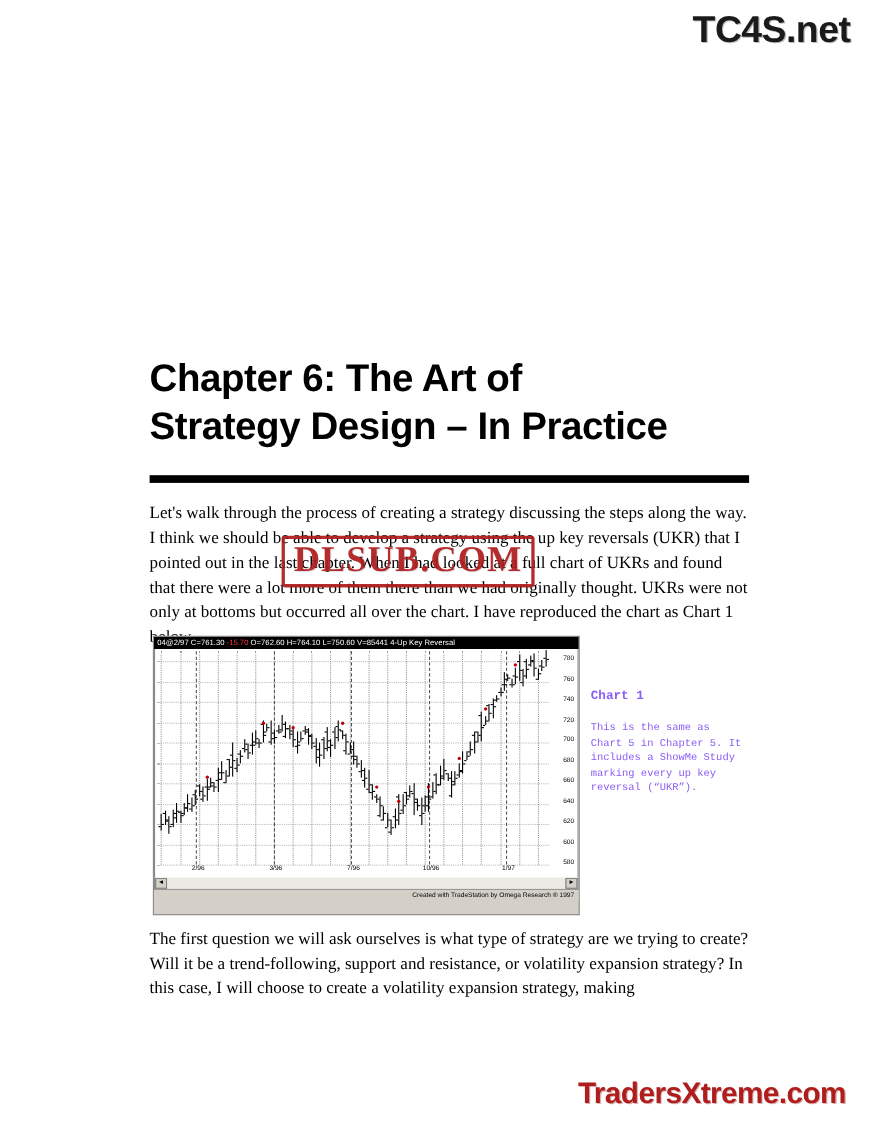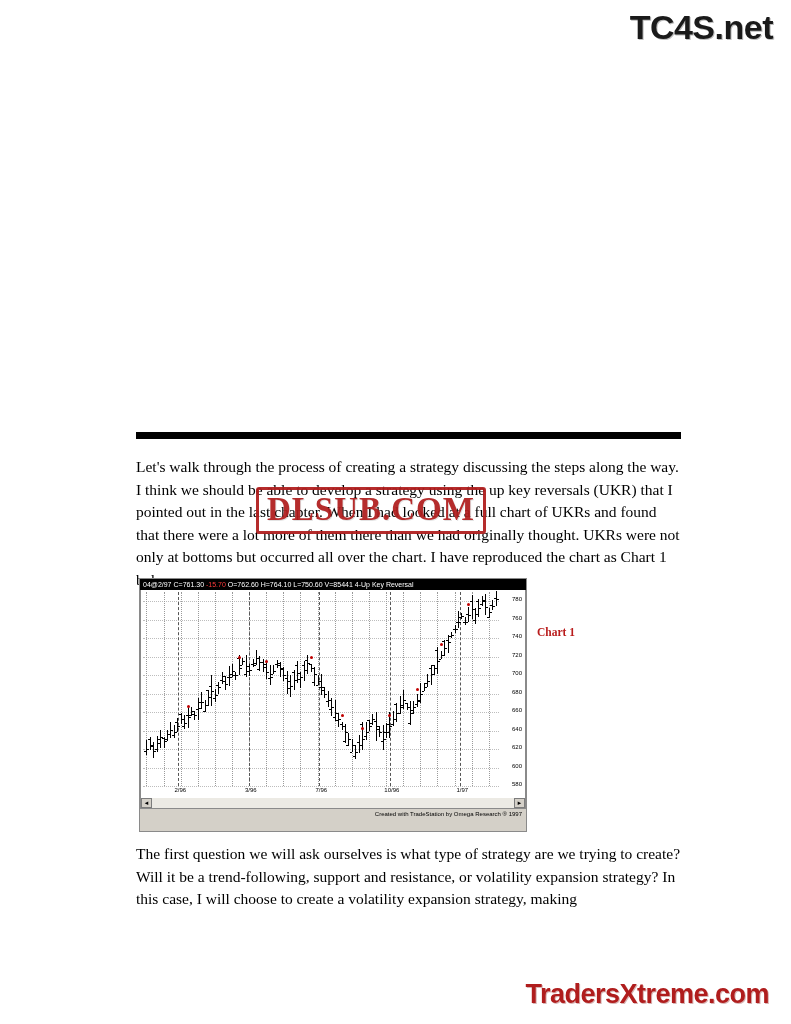--- a/index.html
+++ b/index.html
@@ -259,22 +259,22 @@
     padding-right: 4px;
     font-family: "Liberation Sans", sans-serif;
   }
 
   
   .caption {
     position: absolute;
     left: 401px;
     top: 626px;
     width: 140px;
-    font-family: Liberation Serif, serif;
-    color: #b91c1c;
+    font-family: Liberation Mono, monospace;
+    color: #8b5cf6;
   }
   .caption-title {
     font-size: 11.5px;
     font-weight: bold;
     margin-bottom: 16px;
   }
   .caption-body {
     font-size: 9.5px;
     line-height: 13.5px;
   }
@@ -297,20 +297,24 @@
   }
 </style>
 </head>
 <body>
 
 <div class="wm-top">TC4S.net</div>
 <div class="wm-bottom">TradersXtreme.com</div>
 
 <div class="page">
 
+  <div class="chapter-title">
+    <div>Chapter 6: The Art of</div>
+    <div>Strategy Design – In Practice</div>
+  </div>
   <div class="title-rule"></div>
 
   <div class="para para-1">Let's walk through the process of creating a strategy discussing the steps along the way. I think we should be able to develop a strategy using the up key reversals (UKR) that I pointed out in the last chapter. When I had looked at a full chart of UKRs and found that there were a lot more of them there than we had originally thought. UKRs were not only at bottoms but occurred all over the chart. I have reproduced the chart as Chart 1 below.</div>
   <div class="para para-2">The first question we will ask ourselves is what type of strategy are we trying to create? Will it be a trend-following, support and resistance, or volatility expansion strategy? In this case, I will choose to create a volatility expansion strategy, making</div>
 
   <div class="chart-window">
 
 
     <div class="quoteline">
       <span class="q-wht">04@2/97</span>
@@ -708,16 +712,17 @@
       <div class="sb-arrow">◄</div>
       <div class="sb-track"></div>
       <div class="sb-arrow">►</div>
     </div>
 
     <div class="credit">Created with TradeStation by Omega Research ® 1997</div>
   </div>
 
   <div class="caption">
     <div class="caption-title">Chart 1</div>
+    <div class="caption-body">This is the same as Chart 5 in Chapter 5. It includes a ShowMe Study marking every up key reversal (“UKR”).</div>
   </div>
 </div>
 
 <div class="stamp">DLSUB.COM</div>
 
 </body></html>

